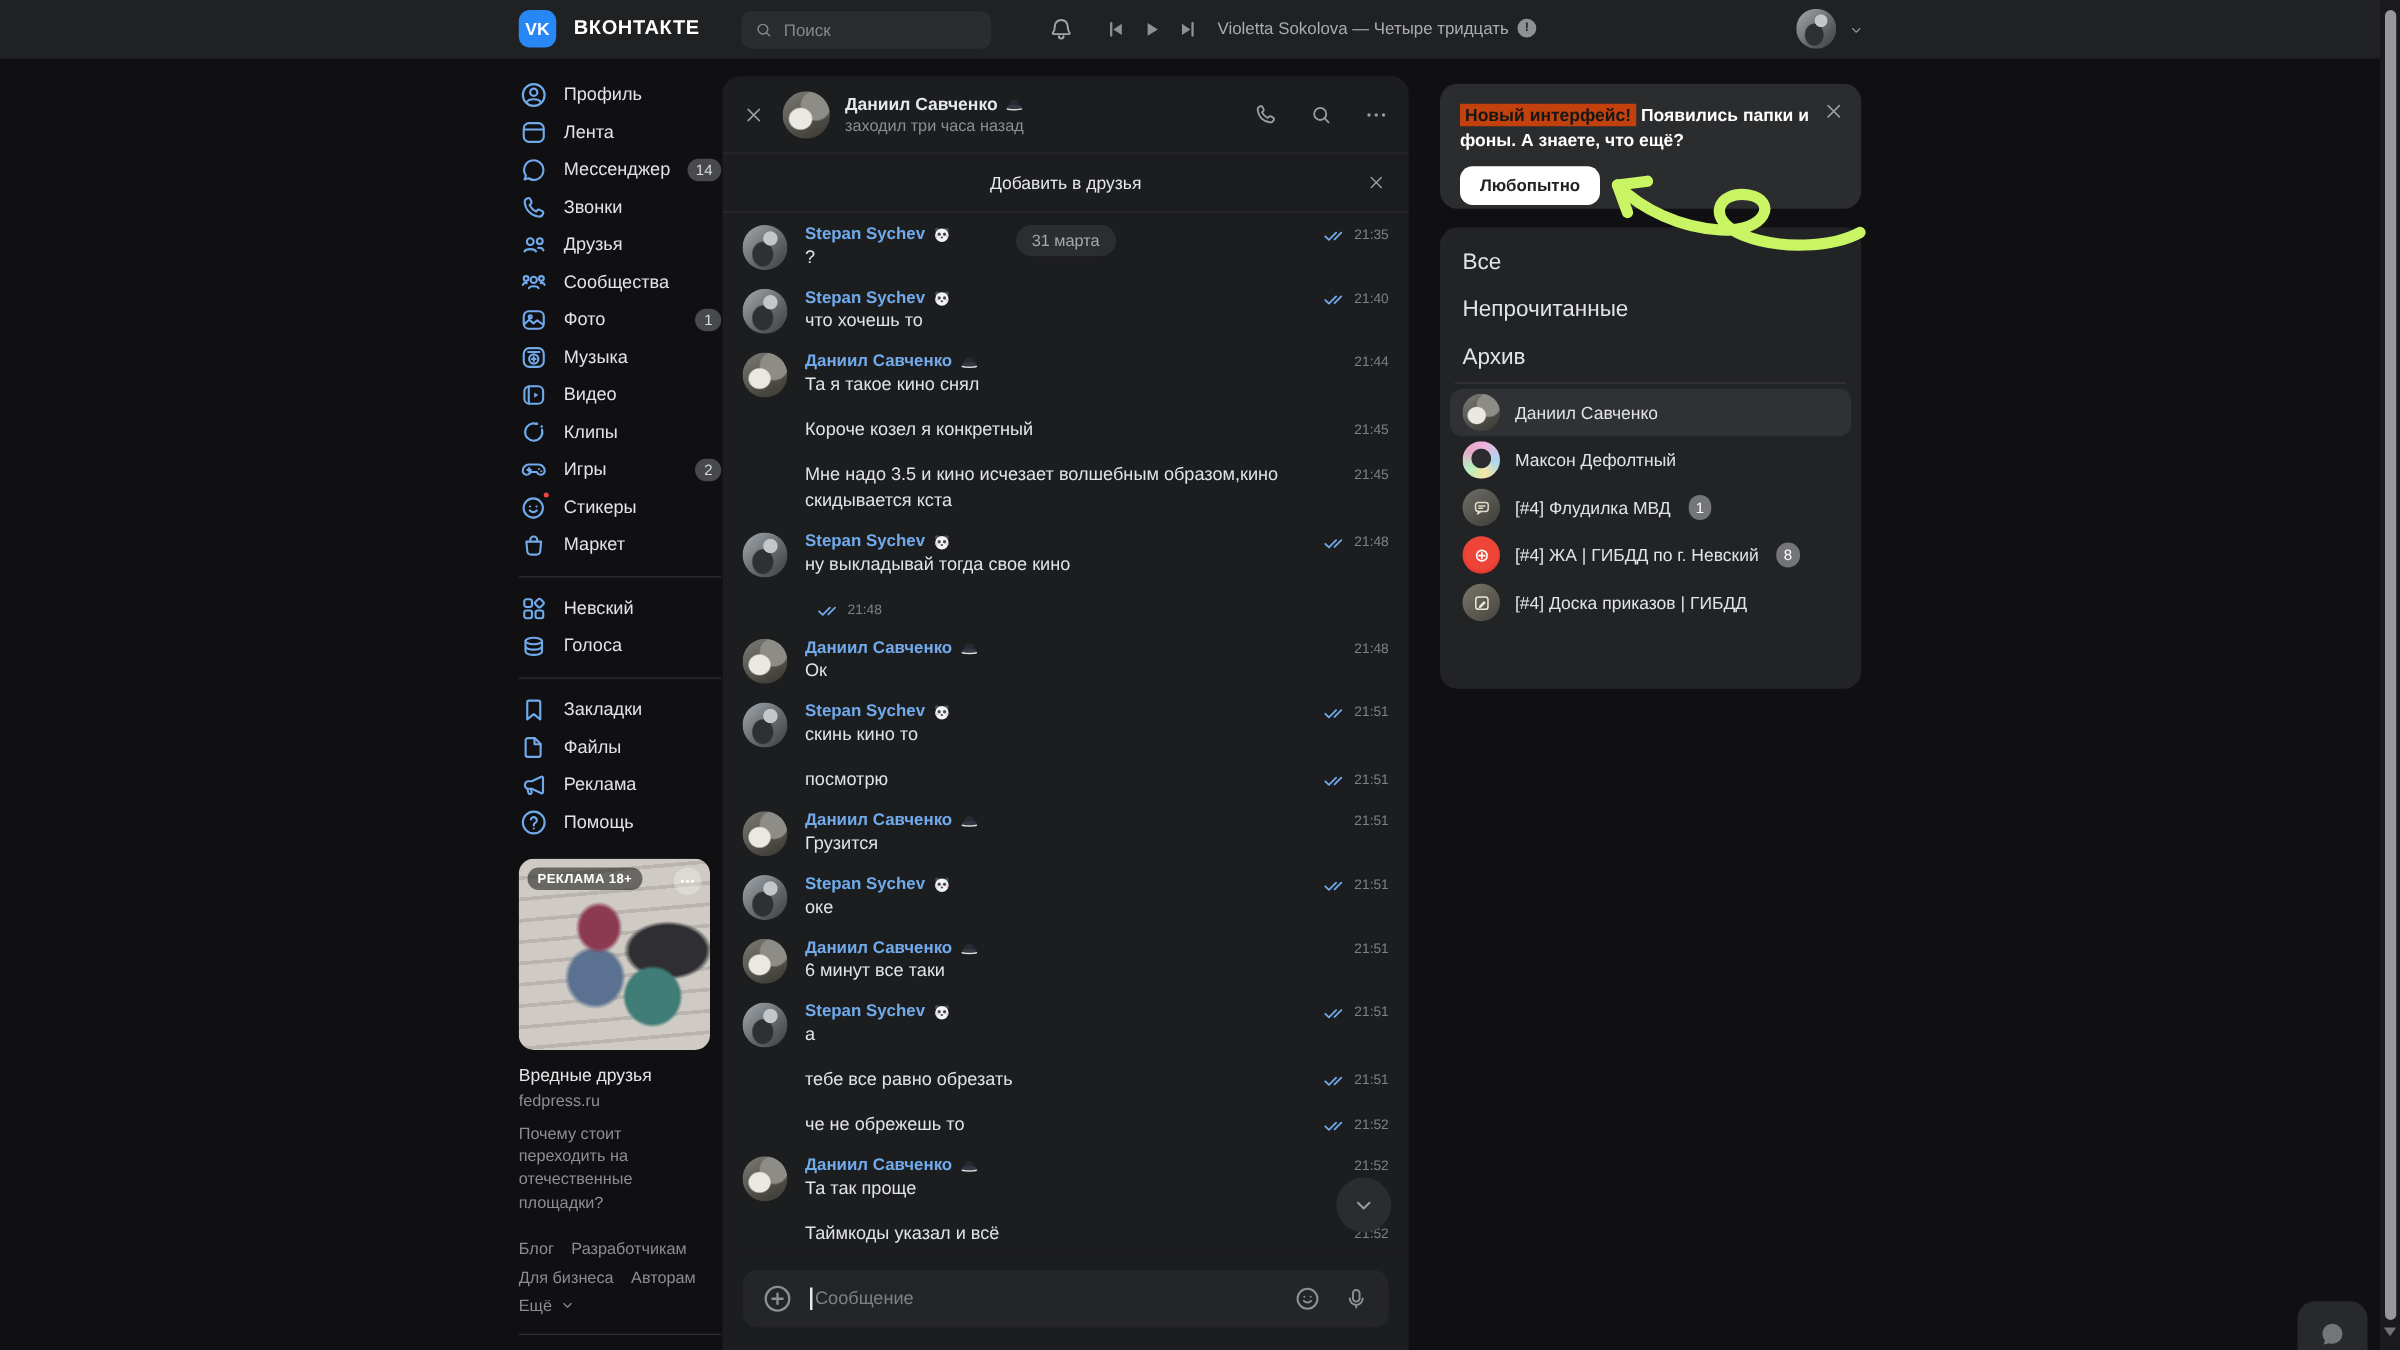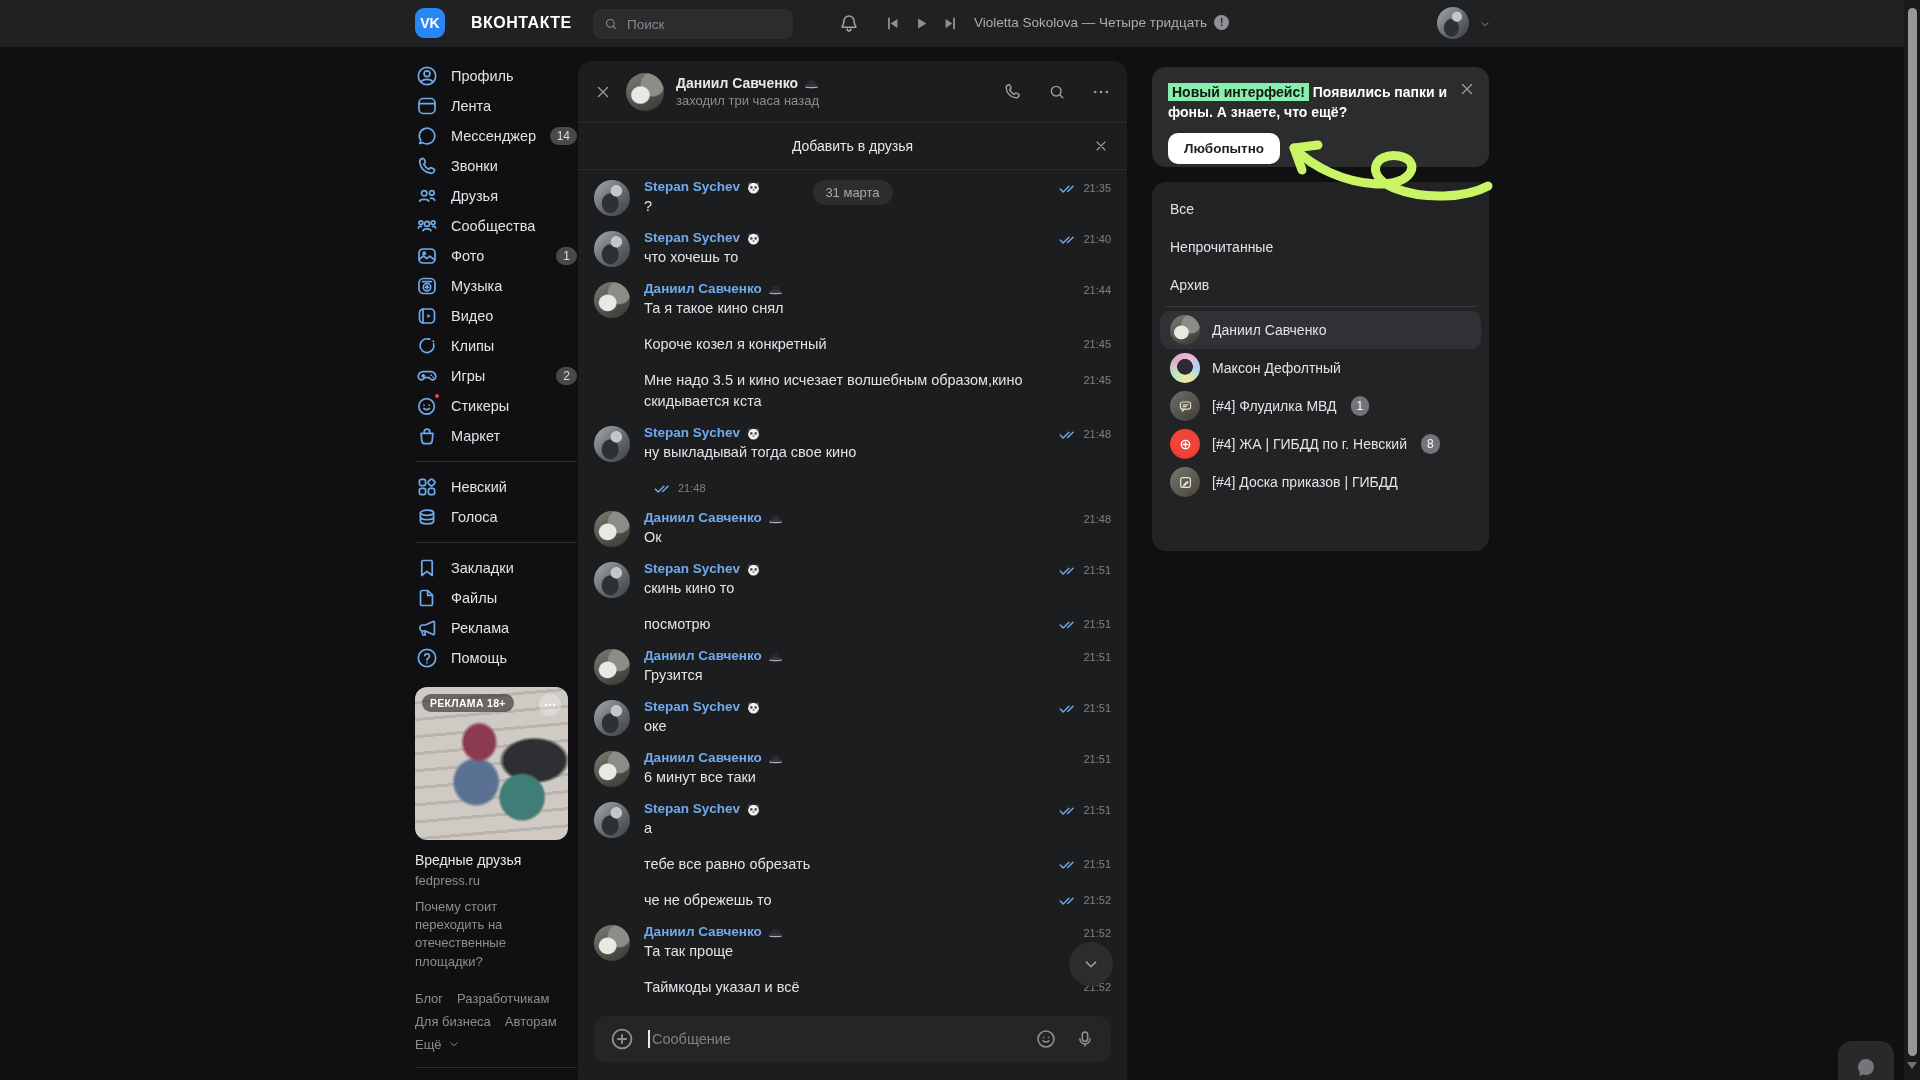--- a/index.html
+++ b/index.html
@@ -3,21 +3,21 @@
 <meta charset="utf-8">
 <style>
   html,body{margin:0;padding:0;background:#0f0f10;overflow:hidden}
   *{box-sizing:border-box}
   #app{position:relative;width:1920px;height:1080px;background:#101012;overflow:hidden;
        font-family:"Liberation Sans",sans-serif;color:#e1e3e6;-webkit-font-smoothing:antialiased}
   svg{display:block}
 
   
   .topbar{position:absolute;top:0;left:0;width:1920px;height:47px;background:#202123}
-  .logo{position:absolute;left:415px;top:8px;display:flex;gap:26px;align-items:center;cursor:pointer}
+  .logo{position:absolute;left:415px;top:8px;display:flex;gap:14px;align-items:center;cursor:pointer}
   .logo-badge{width:30px;height:30px;border-radius:9px;background:#2787f5;color:#fff;font-weight:700;
               font-size:14px;display:flex;align-items:center;justify-content:center}
   .logo-text{font-weight:700;font-size:16px;letter-spacing:.5px;color:#fff}
   .search{position:absolute;left:593px;top:9px;width:200px;height:30px;background:#2b2c2e;border-radius:8px;
           display:flex;align-items:center;gap:8px;padding:0 10px;color:#87898c;font-size:13.5px;cursor:text}
   .bell{position:absolute;left:838px;top:12px;color:#a3a5a8;cursor:pointer}
   .player{position:absolute;left:884px;top:15px;display:flex;gap:12px;color:#8e9093}
   .player span{cursor:pointer}
   .track{position:absolute;left:974px;top:15px;font-size:13.5px;color:#aaacae;display:flex;gap:7px;align-items:center;cursor:pointer}
   .track-info{width:15px;height:15px;border-radius:50%;background:#8e9093;color:#202123;font-size:10px;
@@ -110,29 +110,29 @@
              padding:0 15px;color:#8e9093;cursor:text}
   .caret{width:2px;height:18px;background:#e8e9eb;margin-left:13px}
   .placeholder{font-size:14.5px;color:#7e8082;margin-left:2px;flex:1}
   .composer-icons{display:flex;gap:17px;align-items:center}
   .composer-icons>span{cursor:pointer}
 
   
   .promo-card{position:absolute;left:1152px;top:67px;width:337px;height:100px;background:#2b2c2e;
               border-radius:14px;padding:15px 16px}
   .promo-text{font-size:14px;font-weight:700;line-height:20px;color:#fff;width:282px}
-  .promo-highlight{background:#86efac;color:#161616;padding:1px 4px}
+  .promo-highlight{background:#c2410c;color:#161616;padding:1px 4px}
   .promo-close{position:absolute;right:13px;top:13px;color:#9b9da0;cursor:pointer}
   .promo-btn{margin-top:11px;display:inline-block;background:#fff;color:#222;font-size:13.5px;font-weight:700;
              padding:8px 16px;border-radius:10px;cursor:pointer}
   .promo-arrow{position:absolute;left:1262px;top:126px;width:240px;height:84px;z-index:5;pointer-events:none}
 
   .list-card{position:absolute;left:1152px;top:182px;width:337px;height:369px;background:#222325;
              border-radius:14px;padding:8px}
-  .filter-item{height:38px;display:flex;align-items:center;padding:0 10px;font-size:14px;color:#e1e3e6;
+  .filter-item{height:38px;display:flex;align-items:center;padding:0 10px;font-size:18px;color:#e1e3e6;
                border-radius:10px;cursor:pointer}
   .list-divider{height:1px;background:#39393b;margin:2px 4px 4px}
   .chat-row{height:38px;display:flex;align-items:center;gap:12px;padding:0 10px;border-radius:10px;
             font-size:14px;color:#e1e3e6;cursor:pointer}
   .chat-row.selected{background:#303134}
   .row-avatar{width:30px;height:30px;border-radius:50%;flex:0 0 30px;display:flex;align-items:center;justify-content:center}
   .row-name{white-space:nowrap;overflow:hidden;text-overflow:ellipsis}
   .row-badge{background:#747578;color:#fff;font-size:12px;border-radius:11px;min-width:12px;text-align:center;
              padding:3px 6px;margin-left:2px}
 

